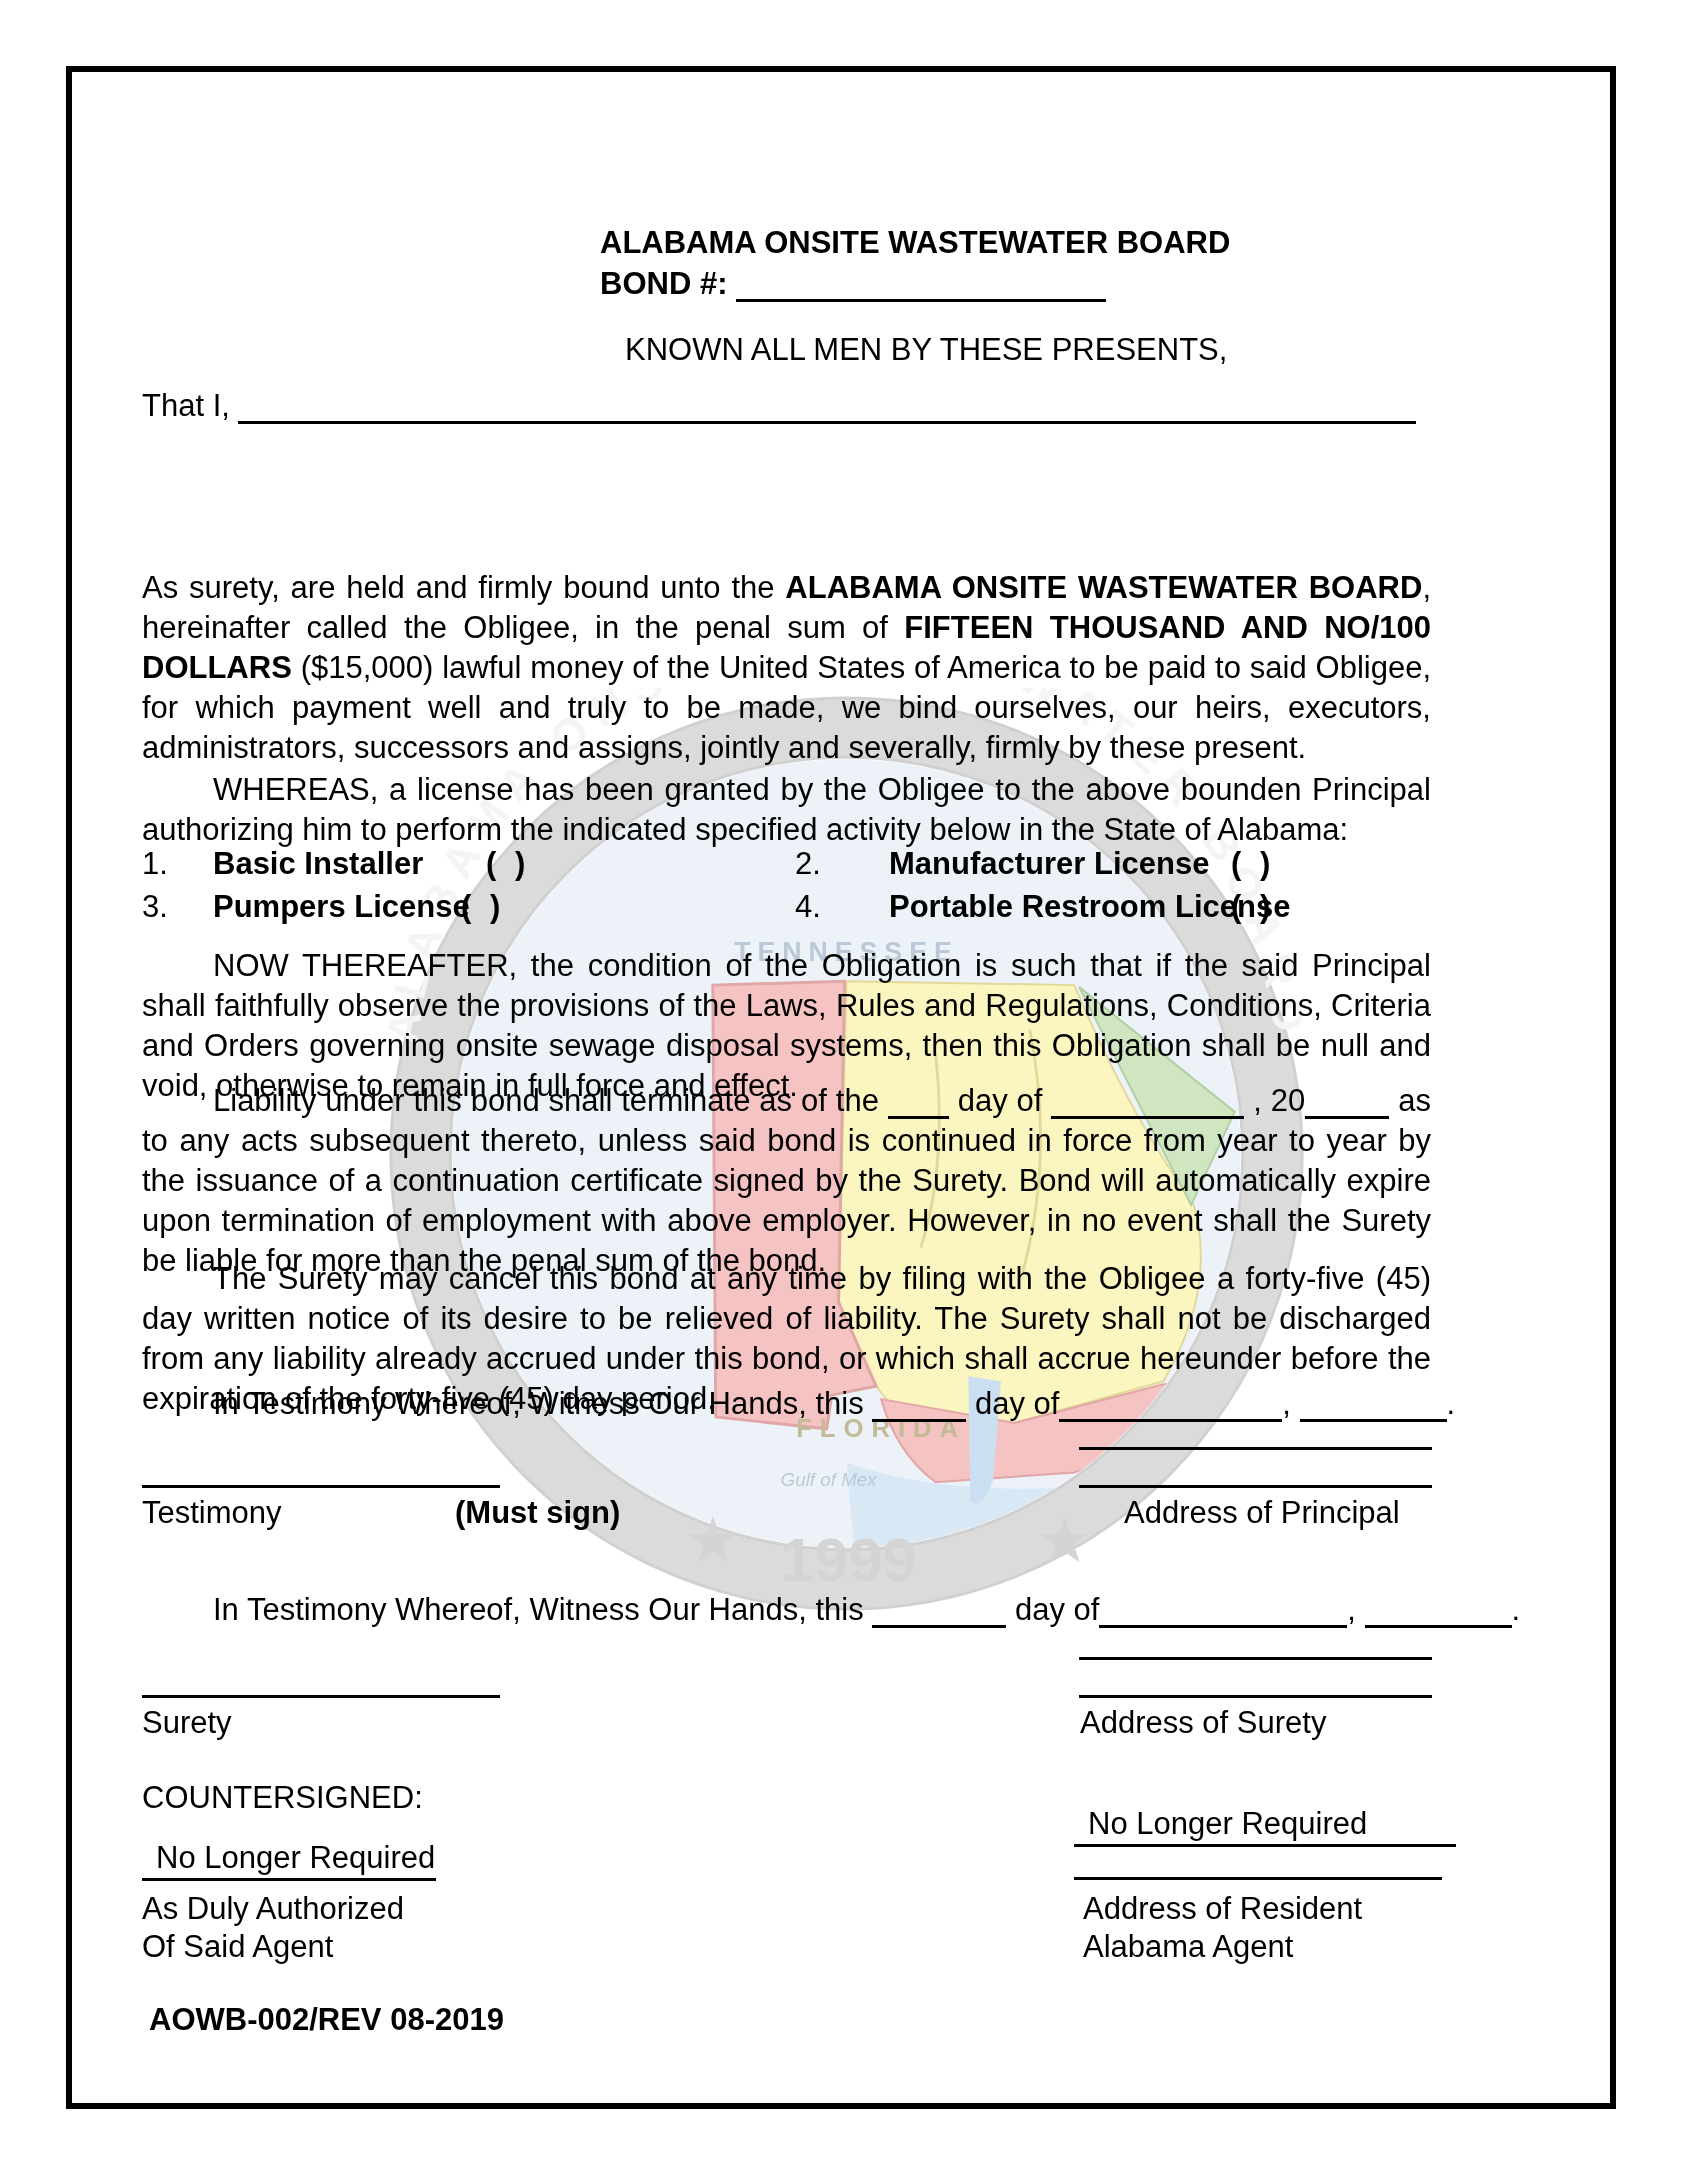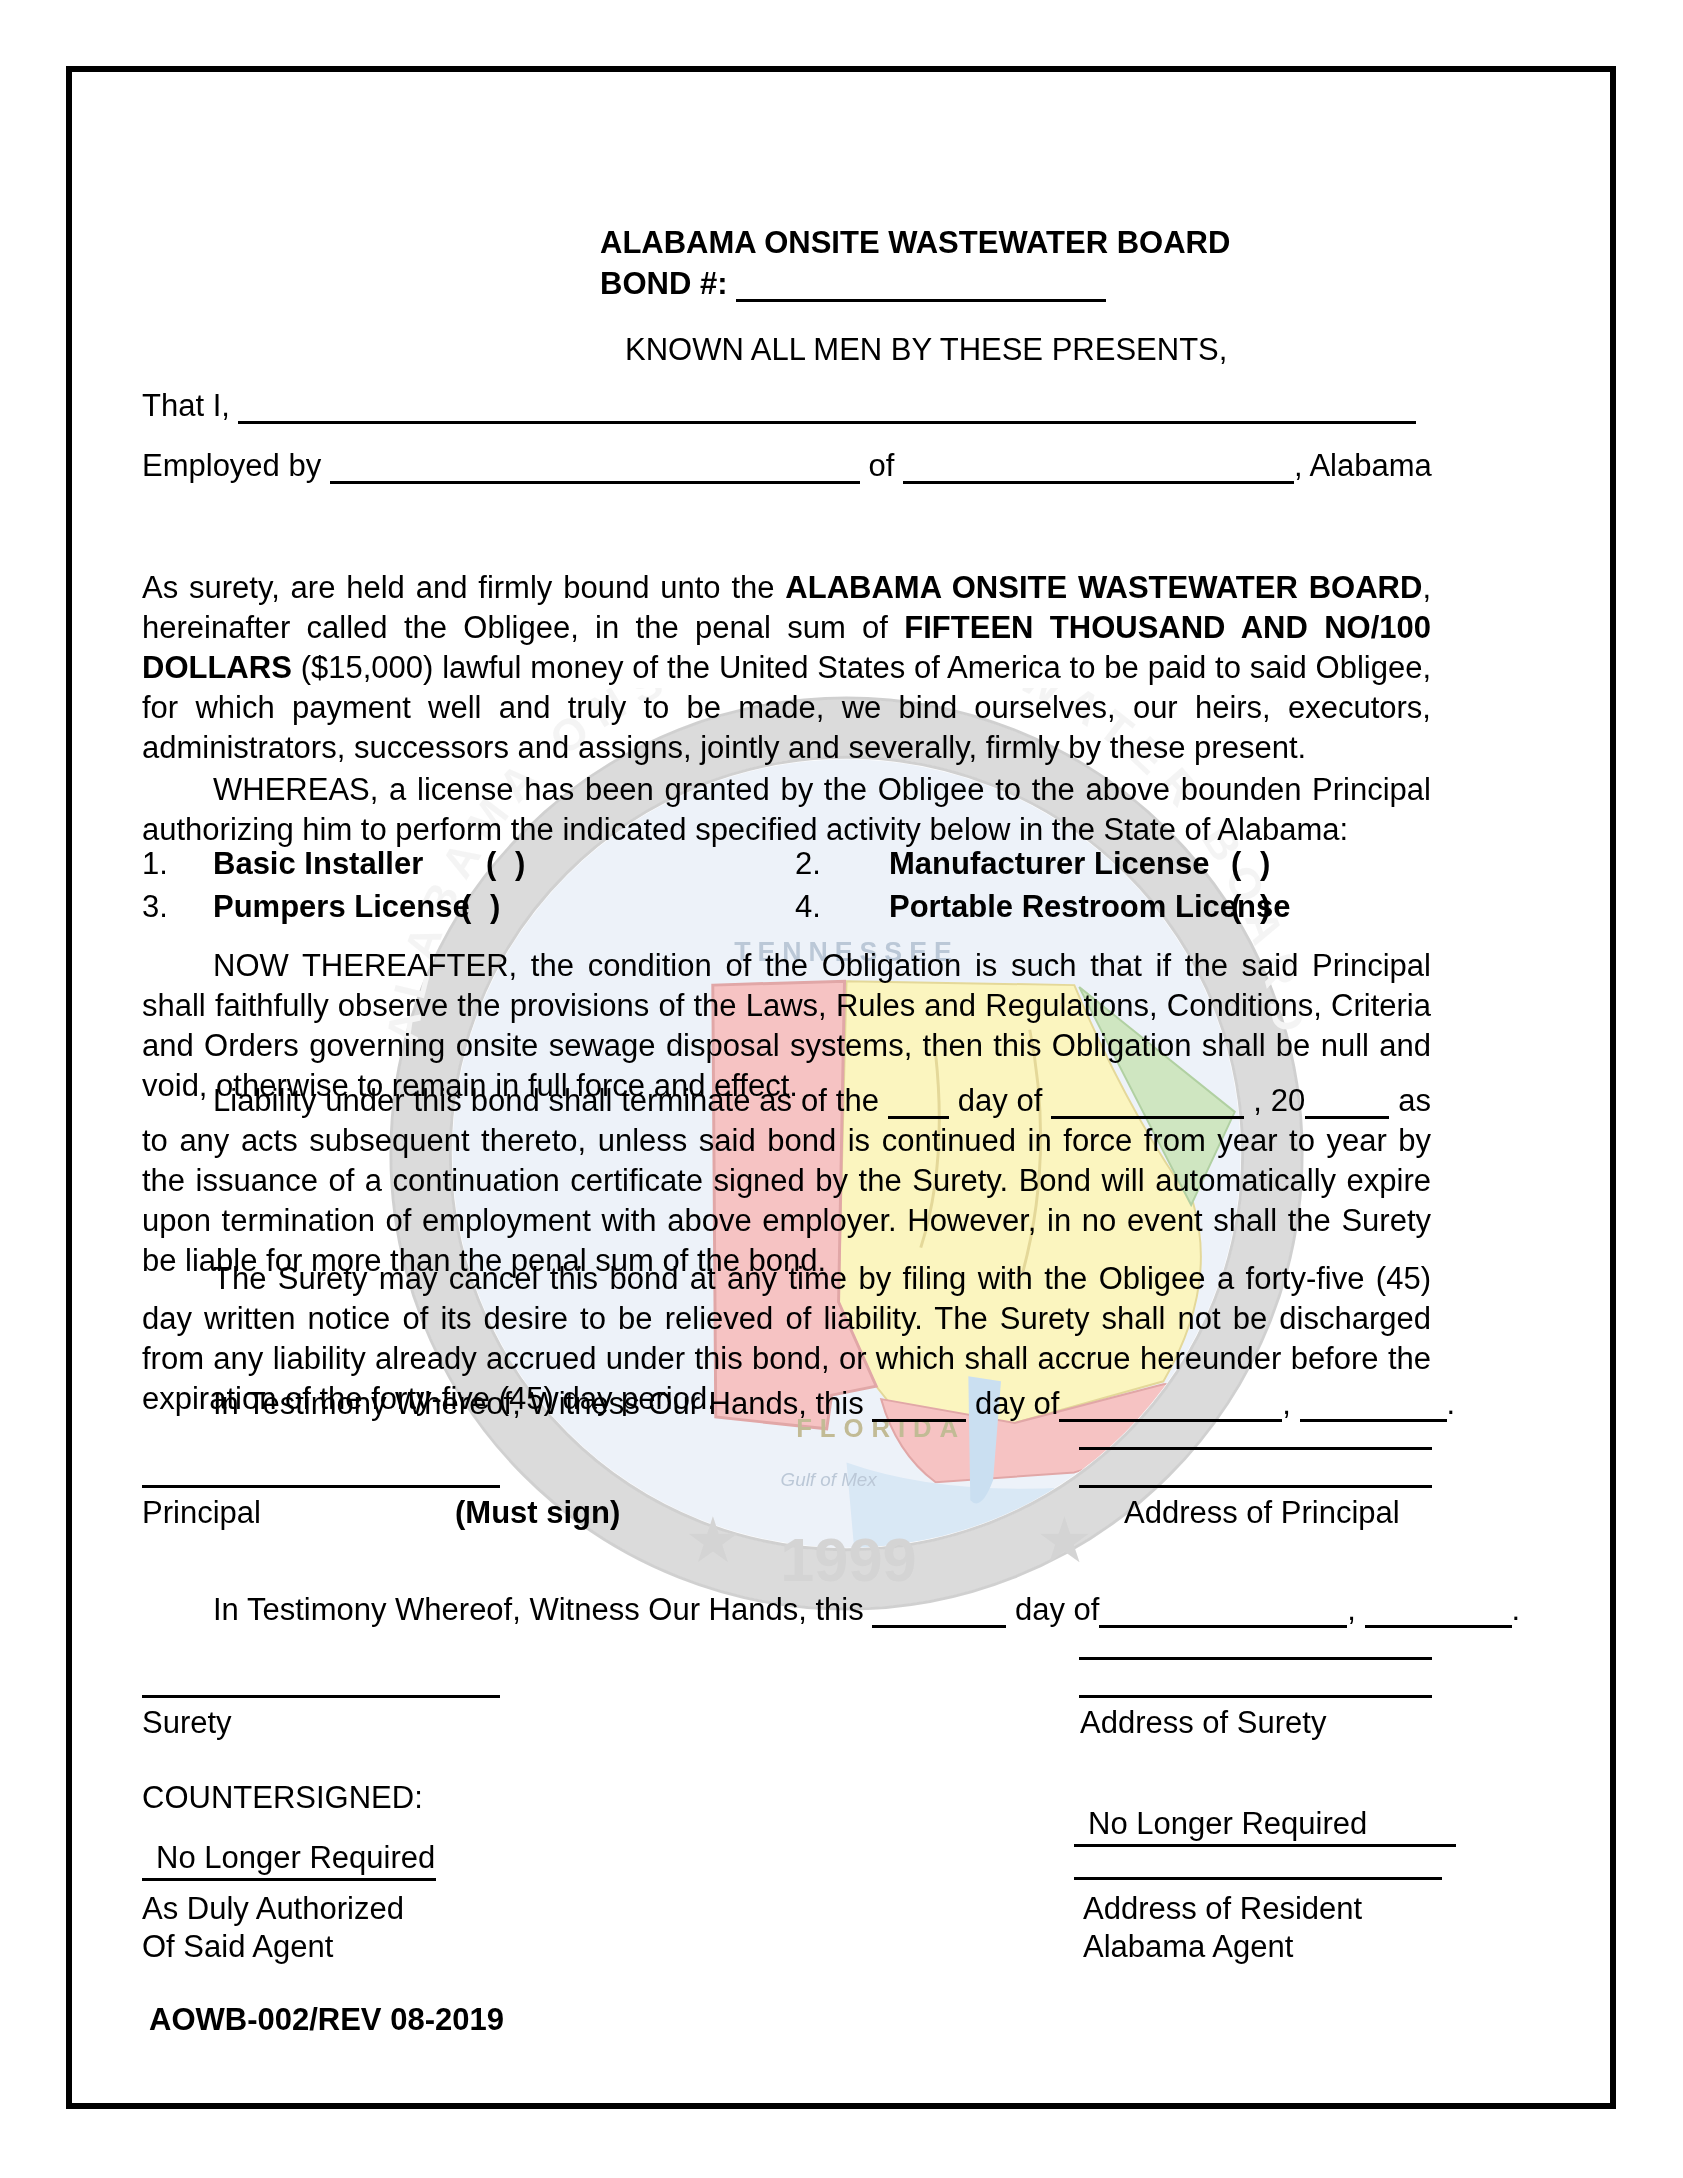--- a/index.html
+++ b/index.html
@@ -57,21 +57,20 @@
     <text x="472" y="902" text-anchor="middle" font-size="62" font-weight="bold" fill="#c9c9c9">1999</text>
   </svg>
 
   <div class="frame"></div>
 
   <div class="abs b line1" style="left:600px;top:223px;">ALABAMA ONSITE WASTEWATER BOARD</div>
   <div class="abs line1" style="left:625px;top:330px;">KNOWN ALL MEN BY THESE PRESENTS,</div>
   <div class="abs line1" style="left:600px;top:264px;"><span class="b">BOND #: </span><span class="bl" style="width: 370px;">&nbsp;</span></div>
 
   <div class="abs line1" style="left:142px;top:386px;"><span>That I, </span><span class="bl" style="width: 1178px;">&nbsp;</span></div>
-  <div class="abs line1" style="left:142px;top:446px;"><span>Employed by </span><span class="bl" style="width: 530px;">&nbsp;</span><span> of </span><span class="bl" style="width: 391px;">&nbsp;</span><span>, Alabama</span></div>
 
   <div class="abs para" style="left:142px;top:568px;"><span>As surety, are held and firmly bound unto the </span><span class="b">ALABAMA ONSITE WASTEWATER BOARD</span><span>, hereinafter called the Obligee, in the penal sum of </span><span class="b">FIFTEEN THOUSAND AND NO/100 DOLLARS</span><span> ($15,000) lawful money of the United States of America to be paid to said Obligee, for which payment well and truly to be made, we bind ourselves, our heirs, executors, administrators, successors and assigns, jointly and severally, firmly by these present.</span></div>
   <div class="abs para ind" style="left:142px;top:746px;margin-top:24px;">WHEREAS, a license has been granted by the Obligee to the above bounden Principal authorizing him to perform the indicated specified activity below in the State of Alabama:</div>
 
   <div class="abs" style="left:142px;top:844px;width:1289px;height:40px;">
     <span class="cell" style="left:0;">1.</span>
     <span class="cell b" style="left:71px;">Basic Installer</span>
     <span class="cell mark" style="left:344px;">( )</span>
     <span class="cell" style="left:653px;">2.</span>
     <span class="cell b" style="left:747px;">Manufacturer License</span>
@@ -88,21 +87,21 @@
 
   <div class="abs para ind" style="left:142px;top:946px;">NOW THEREAFTER, the condition of the Obligation is such that if the said Principal shall faithfully observe the provisions of the Laws, Rules and Regulations, Conditions, Criteria and Orders governing onsite sewage disposal systems, then this Obligation shall be null and void, otherwise to remain in full force and effect.</div>
   <div class="abs para ind" style="left:142px;top:1081px;"><span>Liability under this bond shall terminate as of the </span><span class="bl" style="width: 61px;">&nbsp;</span><span> day of </span><span class="bl" style="width: 193px;">&nbsp;</span><span> , 20</span><span class="bl" style="width: 84px;">&nbsp;</span><span> as to any acts subsequent thereto, unless said bond is continued in force from year to year by the issuance of a continuation certificate signed by the Surety. Bond will automatically expire upon termination of employment with above employer. However, in no event shall the Surety be liable for more than the penal sum of the bond.</span></div>
   <div class="abs para ind" style="left:142px;top:1259px;">The Surety may cancel this bond at any time by filing with the Obligee a forty-five (45) day written notice of its desire to be relieved of liability. The Surety shall not be discharged from any liability already accrued under this bond, or which shall accrue hereunder before the expiration of the forty-five (45) day period.</div>
 
   <div class="abs line1 ind" style="left:142px;top:1384px;"><span>In Testimony Whereof, Witness Our Hands, this </span><span class="bl" style="width: 94px;">&nbsp;</span><span> day of</span><span class="bl" style="width: 223px;">&nbsp;</span><span>, </span><span class="bl" style="width: 147px;">&nbsp;</span><span>.</span></div>
   <div class="abs hline" style="left:1079px;top:1447px;width:353px;"></div>
   <div class="abs hline" style="left:142px;top:1485px;width:358px;"></div>
   <div class="abs hline" style="left:1079px;top:1485px;width:353px;"></div>
   <div class="abs" style="left:142px;top:1493px;width:1289px;height:40px;">
-    <span class="cell" style="left:0;">Principal</span>
+    <span class="cell" style="left:0;">Testimony</span>
     <span class="cell b" style="left:313px;">(Must sign)</span>
     <span class="cell" style="left:982px;">Address of Principal</span>
   </div>
 
   <div class="abs line1" style="left:213px;top:1590px;"><span>In Testimony Whereof, Witness Our Hands, this </span><span class="bl" style="width: 134px;">&nbsp;</span><span> day of</span><span class="bl" style="width: 248px;">&nbsp;</span><span>, </span><span class="bl" style="width: 147px;">&nbsp;</span><span>.</span></div>
   <div class="abs hline" style="left:1079px;top:1657px;width:353px;"></div>
   <div class="abs hline" style="left:142px;top:1695px;width:358px;"></div>
   <div class="abs hline" style="left:1079px;top:1695px;width:353px;"></div>
   <div class="abs" style="left:142px;top:1703px;width:1289px;height:40px;">
     <span class="cell" style="left:0;">Surety</span>

